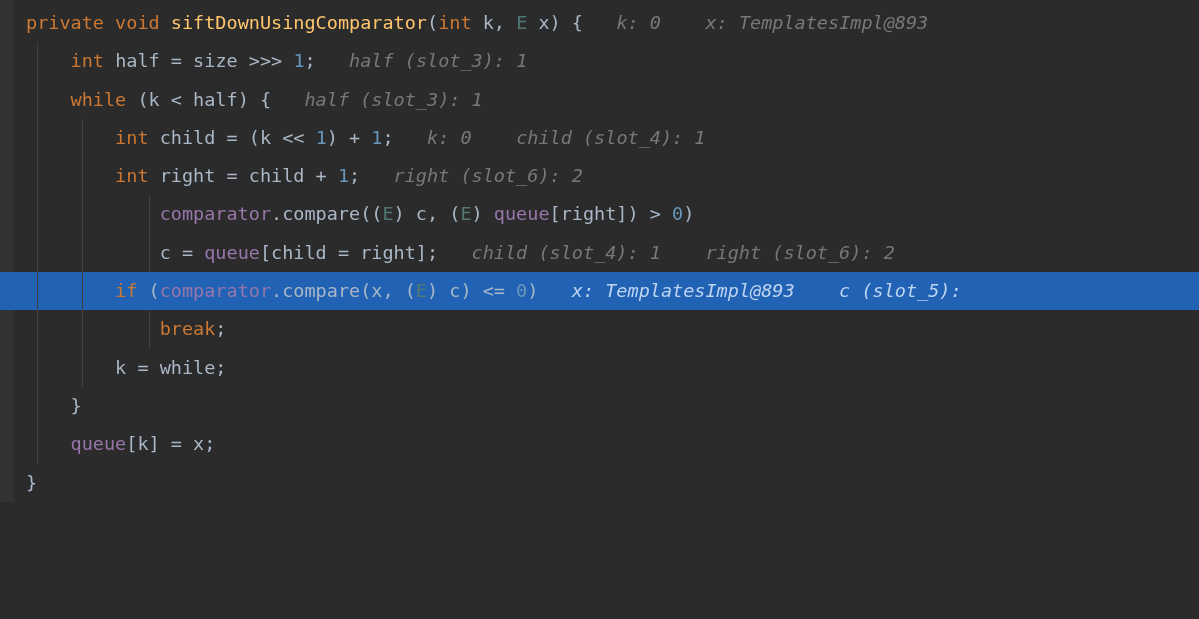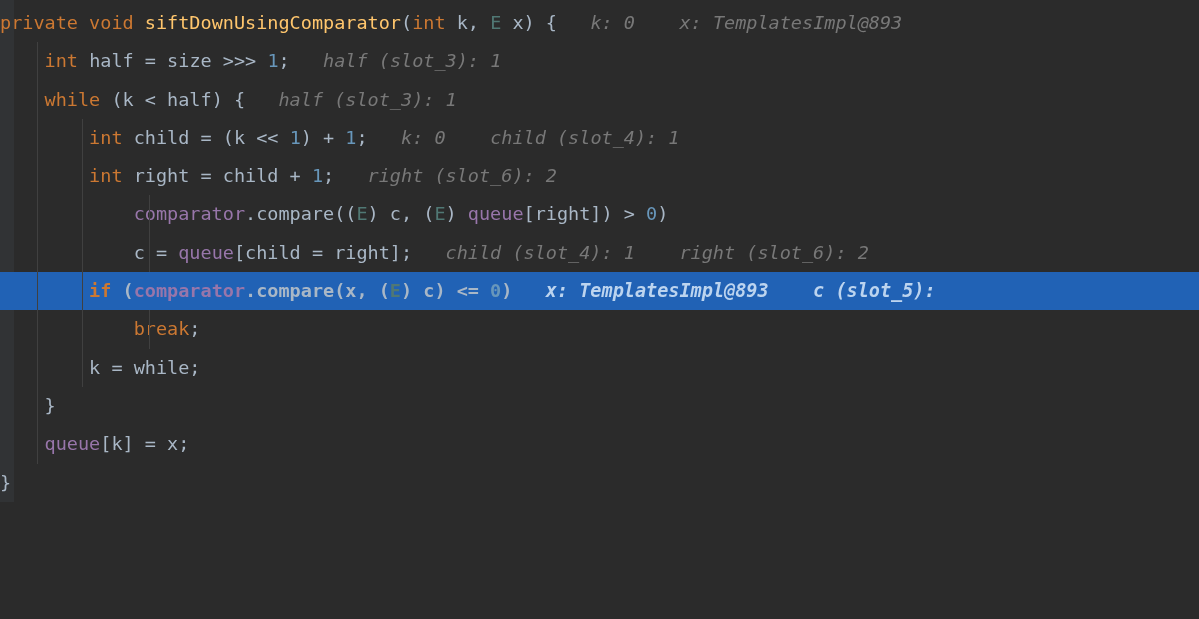--- a/index.html
+++ b/index.html
@@ -18,26 +18,26 @@
     padding-top: 4px;
   }
   .gutter-strip {
     position: absolute;
     left: 0; top: 0; bottom: 0;
     width: 14px;
     background: #313335;
   }
   .line {
     white-space: pre;
+    padding-left: 26px;
     position: relative;
     height: 38.3px;
   }
   .line.current {
     background: #2162b5;
-    font-weight: bold;
   }
   .line.current .hint { color: #bcd4ef; font-style: italic; }
   .kw   { color: #cc7832; }
   .fn   { color: #ffc66d; }
   .num  { color: #6897bb; }
   .op   { color: #a9b7c6; }
   .id   { color: #a9b7c6; }
   .field{ color: #9876aa; }
   .gen  { color: #507874; }
   .hint { color: #787878; font-style: italic; }

